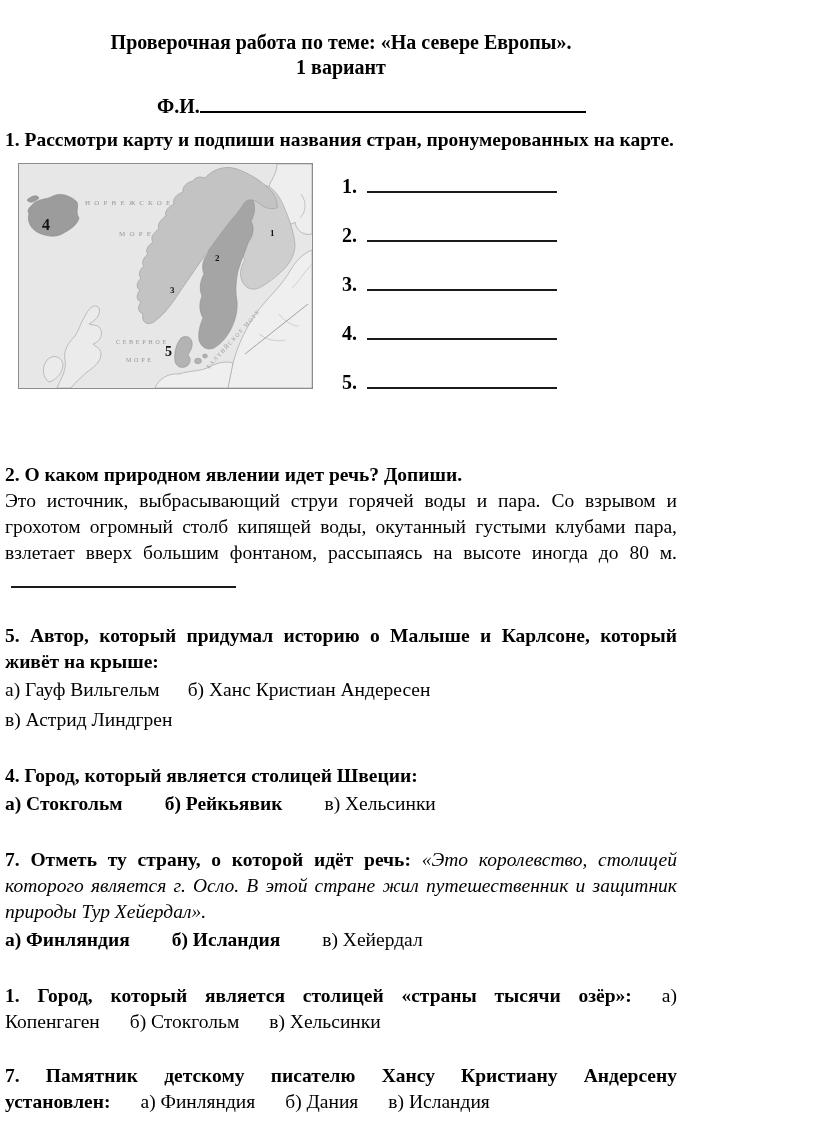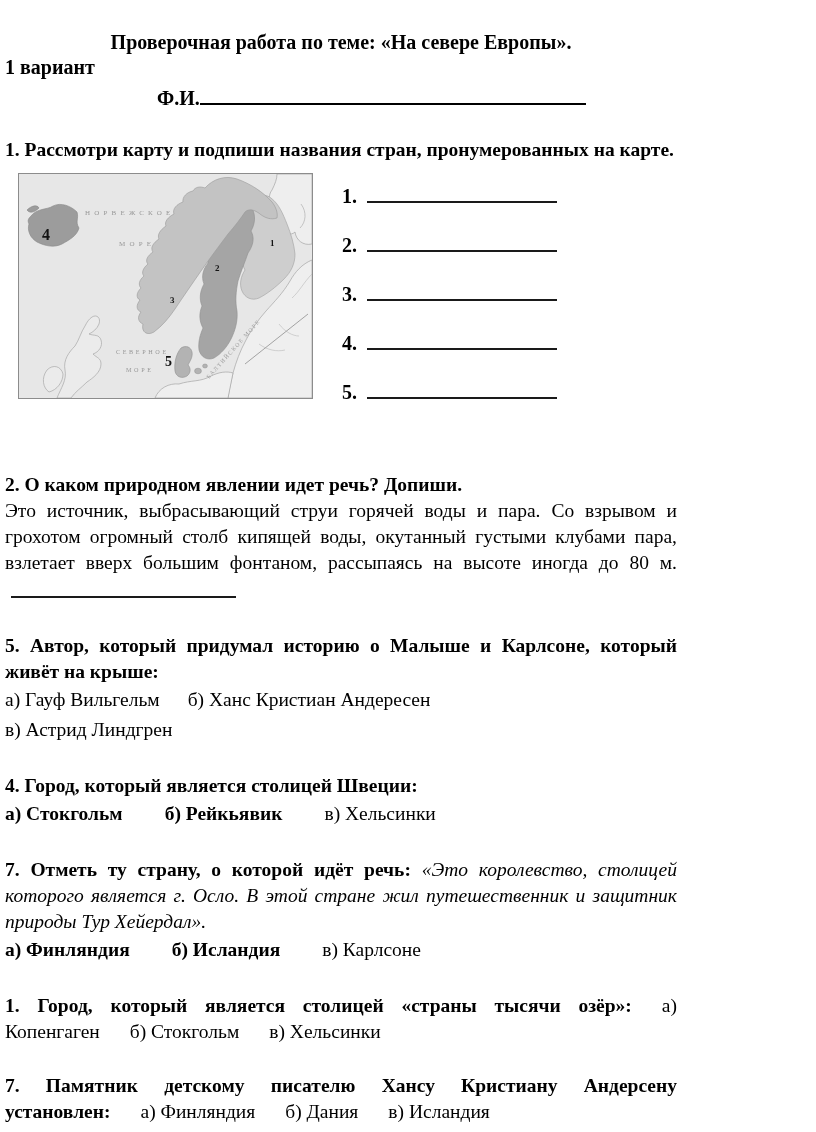--- a/index.html
+++ b/index.html
@@ -3,30 +3,30 @@
 <meta charset="utf-8">
 <style>
   html,body { margin:0; padding:0; background:#ffffff; }
   body {
     width:816px; height:1132px; overflow:hidden;
     font-family:"Liberation Serif", serif; color:#000;
   }
   .page { box-sizing:border-box; width:682px; height:1132px; padding:30px 5px 0 5px; }
 
   .title   { text-align:center; font-weight:bold; font-size:20px; line-height:25px; }
-  .variant { font-weight:bold; font-size:20px; line-height:25px; }
-  .fio     { margin:3px 0 0 152px; font-weight:bold; font-size:20px; line-height:26px; }
+  .variant { text-align:center; font-weight:bold; font-size:20px; line-height:25px; }
+  .fio     { margin:11px 0 0 152px; font-weight:bold; font-size:20px; line-height:26px; }
   .fio-line{ display:inline-block; width:386px; height:1em; border-bottom:2px solid #000; }
 
   .q  { font-size:19.5px; line-height:26px; margin:0; }
   .b  { font-weight:bold; }
   .i  { font-style:italic; }
   .just { text-align:justify; }
 
-  .q1 { margin-top:26px; }
+  .q1 { margin-top:8px; }
   .map-row { margin:10px 0 0 13px; display:flex; }
   svg.map { width:293px; height:224px; border:1px solid #8c8c8c; background:#e7e7e7; display:block; }
   .blanks { margin-left:29px; padding-top:8px; }
   .blank  { font-weight:bold; font-size:20px; line-height:26px; margin-bottom:21px; white-space:nowrap; }
   .blank .bline { display:inline-block; width:190px; height:1em; border-bottom:2px solid #1a1a1a; margin-left:10px; }
 
   .qblock { margin-top:28px; }
   .q2block { margin-top:46px; }
   .answer-line { display:inline-block; width:225px; height:1em; border-bottom:2px solid #1a1a1a; margin-left:6px; }
 
@@ -113,21 +113,21 @@
   <div class="qblock">
     <p class="q b">4. Город, который является столицей Швеции:</p>
     <div class="opts">
       <span class="opt">а) Стокгольм</span><span class="opt">б) Рейкьявик</span><span>в) Хельсинки</span>
     </div>
   </div>
 
   <div class="qblock">
     <p class="q just"><span class="b">7. Отметь ту страну, о которой идёт речь:</span> <span class="i">«Это королевство, столицей которого является г. Осло. В этой стране жил путешественник и защитник природы Тур Хейердал».</span></p>
     <div class="opts">
-      <span class="opt">а) Финляндия</span><span class="opt">б) Исландия</span><span>в) Карлсоне</span>
+      <span class="opt">а) Финляндия</span><span class="opt">б) Исландия</span><span>в) Хейердал</span>
     </div>
   </div>
 
   <div class="qblock">
     <p class="q just"><span class="b">1. Город, который является столицей «страны тысячи озёр»:</span><span class="opt-in">а) Копенгаген</span><span class="opt-in">б) Стокгольм</span><span class="opt-in">в) Хельсинки</span></p>
   </div>
 
   <div class="qblock">
     <p class="q just"><span class="b">7. Памятник детскому писателю Хансу Кристиану Андерсену установлен:</span><span class="opt-in">а) Финляндия</span><span class="opt-in">б) Дания</span><span class="opt-in">в) Исландия</span></p>
   </div>

